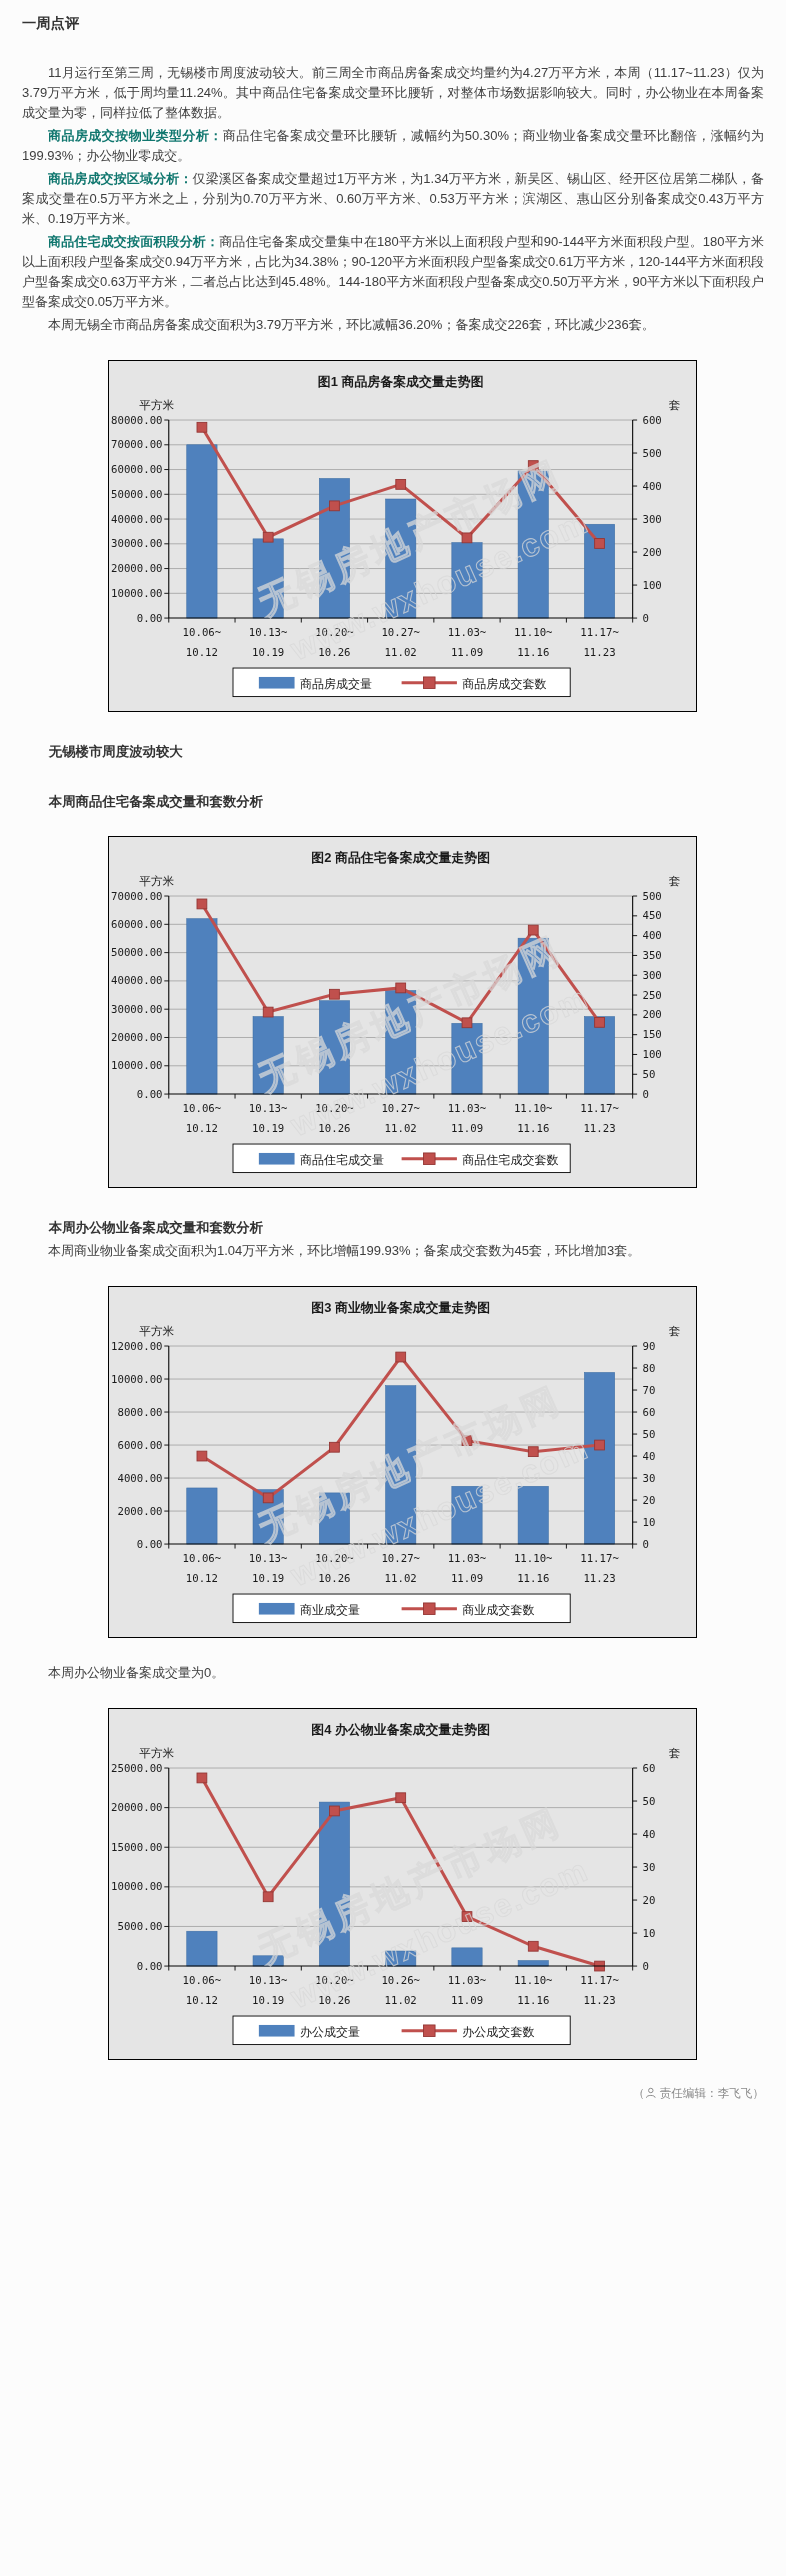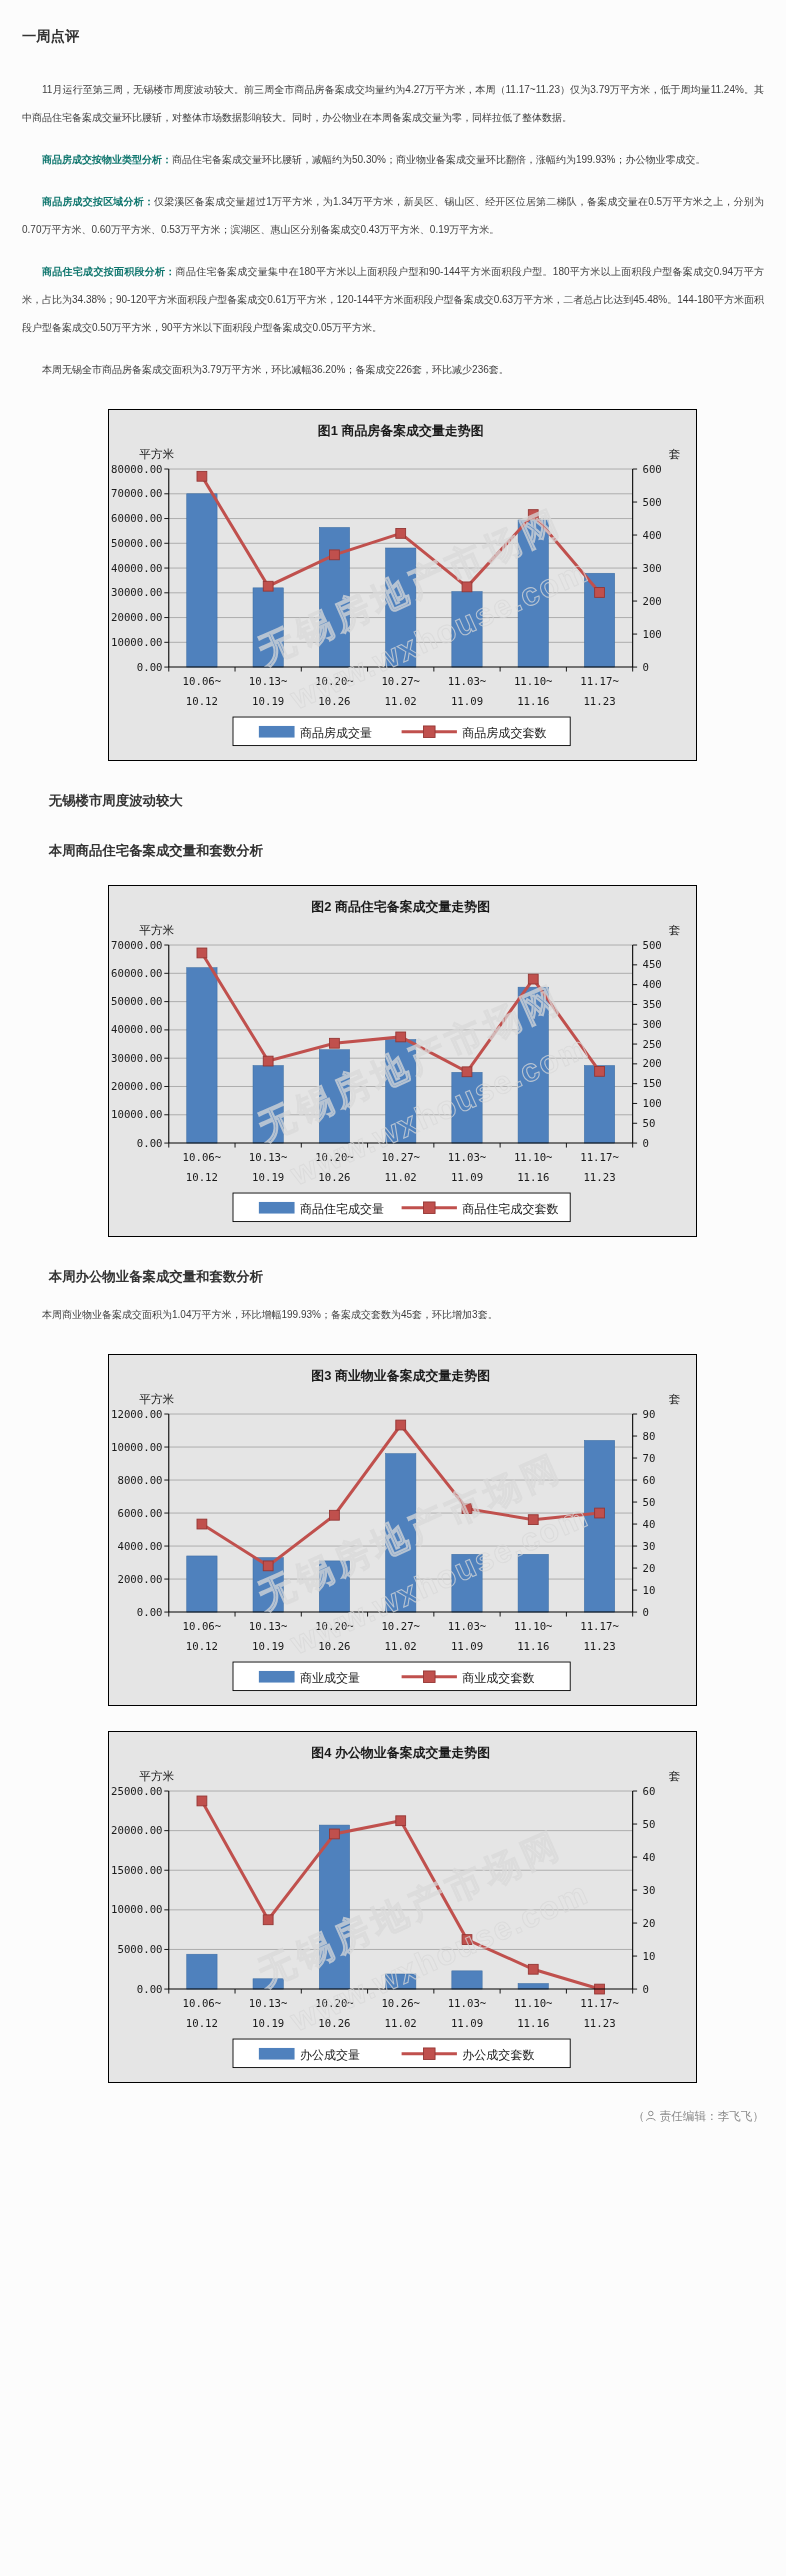--- a/index.html
+++ b/index.html
@@ -1,23 +1,23 @@
 <!DOCTYPE html>
 <html style="font-size:14.3px"><head>
 <meta charset="utf-8">
 <style>
   html,body{margin:0;padding:0;background:#fcfcfc;}
   .page{
     width:786px;margin:0 auto;box-sizing:border-box;
-    padding:22px 22px 23px 22px;
+    padding:9px 22px 23px 22px;
     font-family:"Liberation Sans","DejaVu Sans",sans-serif;
     color:#3d3d3d;background:#fcfcfc;
   }
   h1.page-title{font-size:14.3px;font-weight:bold;color:#333;margin:5.3px 0 30px 0;}
-  p.body-para{font-size:10px;line-height:28px;text-align:justify;text-indent:2em;margin:14px 0;}
+  p.body-para{font-size:13px;line-height:20px;text-align:justify;text-indent:2em;margin:3px 0;}
   p.body-para b{color:#0f766e;}
   h2.sec-heading{font-size:13.4px;font-weight:bold;color:#333;margin:30px 0 0 2em;line-height:19.6px;}
   figure.chart-box{
     width:587px;margin:25px 0 25px 86px;padding:0;
     background:#e5e5e5;border:1.8px solid #000;box-sizing:content-box;
   }
   figure.chart-box svg{display:block;}
   .footer{
     margin-top:10px;text-align:right;font-size:11.6px;color:#8a8a8a;
     line-height:16px;
@@ -364,20 +364,21 @@
           <rect x="352.5" y="354" width="13" height="13" fill="#c0504d" stroke="#943634" stroke-width="1"></rect>
           <text x="396" y="366" font-size="13.5" fill="#1a1a1a" font-family="&quot;Liberation Sans&quot;,&quot;DejaVu Sans&quot;,sans-serif">商业成交套数</text>
         </g>
         <g opacity="0.75">
           <text x="150" y="215" font-size="40" font-weight="bold" transform="rotate(-24 327 190)" fill="none" stroke="#d9d9d9" stroke-width="1.2" letter-spacing="6" font-family="&quot;Liberation Sans&quot;,&quot;DejaVu Sans&quot;,sans-serif">无锡房地产市场网</text>
           <text x="190" y="282" font-size="36" font-weight="bold" transform="rotate(-24 327 260)" fill="none" stroke="#d9d9d9" stroke-width="1.2" letter-spacing="2" font-family="&quot;Liberation Sans&quot;,&quot;DejaVu Sans&quot;,sans-serif">www.wxhouse.com</text>
         </g>
       </svg>
     </figure>
 
+  <p class="body-para"><span>本周办公物业备案成交量为0。</span></p>
 
   <figure class="chart-box">
       <svg width="587" height="350" viewBox="0 0 658 392">
         <text x="327" y="28" text-anchor="middle" font-size="14.5" font-weight="bold" fill="#1a1a1a" font-family="&quot;Liberation Sans&quot;,&quot;DejaVu Sans&quot;,sans-serif">图4  办公物业备案成交量走势图</text>
         <text x="34" y="54" font-size="13" fill="#1a1a1a" font-family="&quot;Liberation Sans&quot;,&quot;DejaVu Sans&quot;,sans-serif">平方米</text>
         <text x="634" y="54" text-anchor="middle" font-size="13" fill="#1a1a1a" font-family="&quot;Liberation Sans&quot;,&quot;DejaVu Sans&quot;,sans-serif">套</text>
         <line x1="62" y1="66" x2="67" y2="66" stroke="#000000" stroke-width="1"></line>
         <text x="60" y="70" text-anchor="end" font-size="12" fill="#1a1a1a" font-family="&quot;DejaVu Sans Mono&quot;,&quot;Liberation Mono&quot;,monospace">25000.00</text>
         <line x1="62" y1="110.4" x2="67" y2="110.4" stroke="#000000" stroke-width="1"></line>
         <text x="60" y="114.4" text-anchor="end" font-size="12" fill="#1a1a1a" font-family="&quot;DejaVu Sans Mono&quot;,&quot;Liberation Mono&quot;,monospace">20000.00</text>

